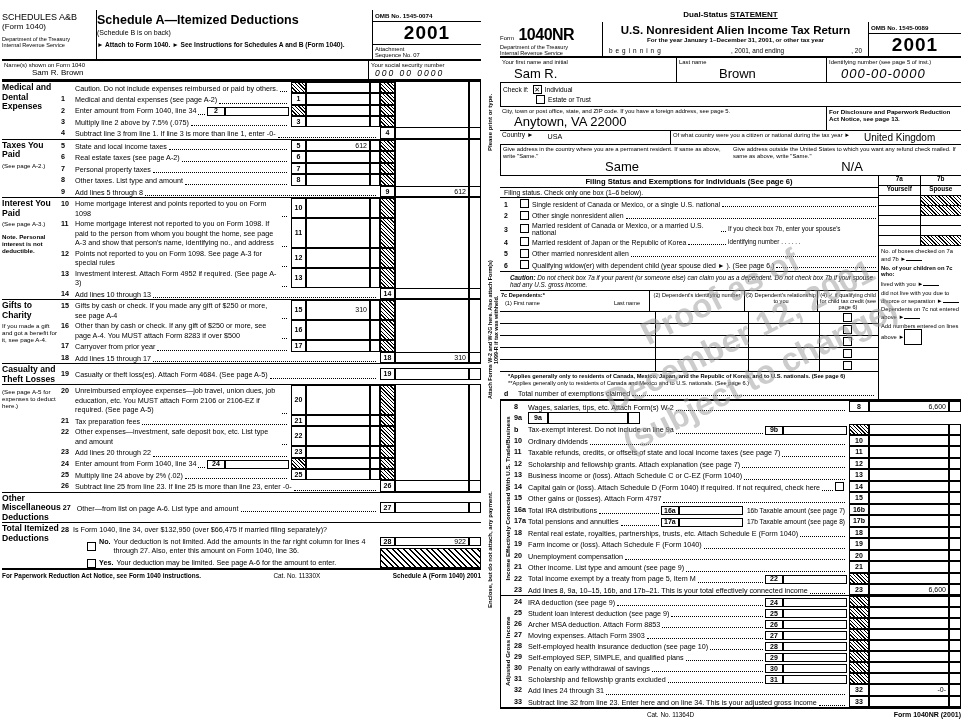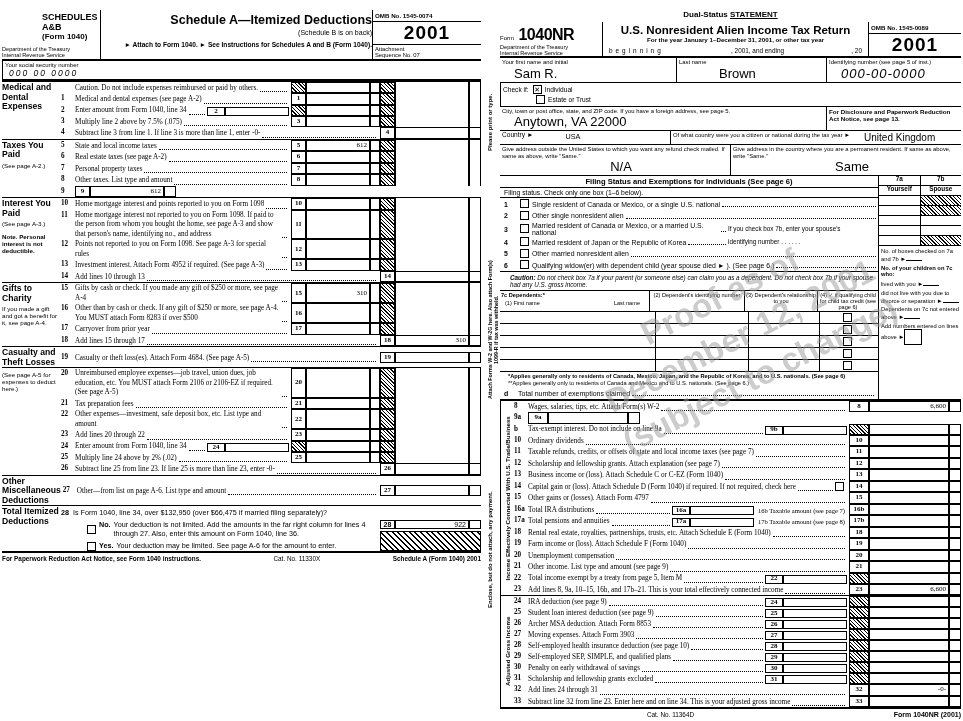--- a/index.html
+++ b/index.html
@@ -4,21 +4,21 @@
 <style>
   html,body{margin:0;padding:0;background:#fff;}
   .canvas{position:relative;width:963px;height:721px;background:#fff;overflow:hidden;
     font-family:"Liberation Sans",sans-serif;color:#000;}
   .b{font-weight:bold;} .i{font-style:italic;} .u{text-decoration:underline;}
   .page{position:absolute;top:10px;background:#fff;}
   .pageL{left:2px;width:479px;}
   .pageR{left:486px;width:475px;padding-left:14px;box-sizing:border-box;}
 
   
-  .row{display:flex;align-items:stretch;min-height:11px;font-size:7.2px;line-height:9.5px;font-family:Liberation Serif, serif;}
+  .row{display:flex;align-items:stretch;min-height:11px;font-size:7.2px;line-height:9.5px;}
   .ln{width:14px;flex:0 0 14px;font-weight:bold;padding-top:1px;}
   .txt{flex:1;display:flex;align-items:flex-end;min-width:0;padding-right:2px;}
   .t{flex:0 1 auto;padding-top:1px;}
   .t2{flex:0 0 auto;font-size:6.6px;padding:1px 2px 0 4px;}
   .lead{flex:1 1 5px;min-width:5px;border-bottom:1px dotted #000;height:7px;margin:0 2px 1px 2px;}
   .c{box-sizing:border-box;display:flex;align-items:center;font-size:7px;}
   .nbx{flex:0 0 15px;border:1px solid #000;font-weight:bold;justify-content:center;}
   .am1{flex:0 0 64px;border:1px solid #000;justify-content:flex-end;padding-right:2px;}
   .ct1{flex:0 0 10px;border:1px solid #000;}
   .am2{flex:0 0 74px;justify-content:flex-end;padding-right:2px;}
@@ -26,23 +26,23 @@
   .fill{border:1px solid #000;}
   .open{border-left:1px solid #000;border-right:1px solid #000;}
   .h{background:repeating-linear-gradient(45deg,#000 0,#000 1px,#fff 1px,#fff 2.6px);}
   .ibn{flex:0 0 18px;border:1px solid #000;font-weight:bold;justify-content:center;height:9px;align-self:flex-end;}
   .iba{flex:0 0 64px;border:1px solid #000;height:9px;align-self:flex-end;}
   .cbx{flex:0 0 auto;width:7px;height:7px;border:1px solid #000;display:inline-flex;align-items:center;justify-content:center;font-size:7px;line-height:7px;margin:0 3px 0 0;align-self:center;}
 
   
   .sa-hdr{display:flex;border-bottom:2px solid #000;}
   .sa-hdr-l{flex:0 0 92px;border-right:1.5px solid #000;padding:2px 2px 1px 0;}
-  .sa-hdr-l .big{font-size:9px;font-weight:bold;margin-left:40px;}
+  .sa-hdr-l .big{font-size:9px;font-weight:normal;}
   .tiny{font-size:5.6px;line-height:6.2px;}
-  .sa-hdr-c{flex:1;text-align:right;padding-top:3px;}
+  .sa-hdr-c{flex:1;text-align:left;padding-top:3px;}
   .sa-title{font-size:12.5px;font-weight:bold;}
   .sa-sub{font-size:7px;margin-top:2px;}
   .sa-attach{font-size:6.6px;font-weight:bold;margin-top:5px;}
   .sa-hdr-r{flex:0 0 108px;border-left:1.5px solid #000;}
   .omb{font-size:6.2px;border-bottom:1.5px solid #000;padding:2px;font-weight:bold;}
   .year{font-size:19px;font-weight:bold;text-align:center;letter-spacing:1px;}
   .attseq{font-size:5.8px;border-top:1px solid #000;padding:1px 2px;}
   .sa-name{display:flex;border-bottom:2px solid #000;}
   .sa-name .nm{flex:1;padding:1px 2px;}
   .sa-name .ss{flex:0 0 108px;border-left:1.5px solid #000;padding:1px 2px;}
@@ -142,20 +142,24 @@
       <div class="sa-hdr-r">
         <div class="omb">OMB No. 1545-0074</div>
         <div class="year">2001</div>
         <div class="attseq">
           <span>Attachment</span><br>
           <span>Sequence No. 07</span>
         </div>
       </div>
     </div>
     <div class="sa-name">
+      <div class="nm">
+        <div class="lab">Name(s) shown on Form 1040</div>
+        <div class="val">Sam R. Brown</div>
+      </div>
       <div class="ss">
         <div class="lab">Your social security number</div>
         <div class="ssv">000  00  0000</div>
       </div>
     </div>
 
     <div class="sec">
       <div class="side">
         <span class="sb">Medical and Dental Expenses</span>
       </div>
@@ -279,20 +283,24 @@
             </span>
             <span class="c nbx">8</span>
             <span class="c am1"></span>
             <span class="c ct1"></span>
             <span class="c nbx h"></span>
             <span class="c am2 open"></span>
             <span class="c ct2 open"></span>
           </div>
           <div class="row">
             <span class="ln">9</span>
+            <span class="txt">
+              <span class="t wide">Add lines 5 through 8</span>
+              <span class="lead"></span>
+            </span>
             <span class="c nbx">9</span>
             <span class="c am2 fill">612</span>
             <span class="c ct2 fill"></span>
           </div>
         </div>
     </div>
     <div class="sec">
       <div class="side">
         <span class="sb">Interest You Paid</span>
         <span class="sn">(See page A-3.)</span>
@@ -644,37 +652,37 @@
       </div>
     </div>
     <div class="gridrow">
       <div class="cell" style="flex:1">
         <div class="lab">City, town or post office, state, and ZIP code. If you have a foreign address, see page 5.</div>
         <div class="val">Anytown, VA 22000</div>
       </div>
       <div class="cell vr b" style="flex:0 0 135px;font-size:6.2px">For Disclosure and Paperwork Reduction Act Notice, see page 13.</div>
     </div>
     <div class="gridrow">
-      <div class="cell" style="flex:0 0 170px;display:flex;gap:32px">
+      <div class="cell" style="flex:0 0 170px;display:flex;gap:14px">
         <span class="lab" style="font-size:6.6px">Country ►</span>
         <span style="font-size:7.2px">USA</span>
       </div>
       <div class="cell vr" style="flex:1;display:flex;gap:14px">
         <span class="lab" style="font-size:5.9px">Of what country were you a citizen or national during the tax year ►</span>
         <span style="font-size:10px">United Kingdom</span>
       </div>
     </div>
     <div class="gridrow">
+      <div class="cell vr" style="flex:1">
+        <div class="lab">Give address in the country where you are a permanent resident. If same as above, write "Same."</div>
+        <div class="val" style="text-align:center">Same</div>
+      </div>
       <div class="cell" style="flex:1">
         <div class="lab">Give address outside the United States to which you want any refund check mailed. If same as above, write "Same."</div>
         <div class="val" style="text-align:center">N/A</div>
-      </div>
-      <div class="cell vr" style="flex:1">
-        <div class="lab">Give address in the country where you are a permanent resident. If same as above, write "Same."</div>
-        <div class="val" style="text-align:center">Same</div>
       </div>
     </div>
 
     <div class="fdwrap">
       <div class="fdmain">
         <div class="fil-title b">Filing Status and Exemptions for Individuals (See page 6)</div>
         <div class="fil-sub">Filing status. Check only one box (1–6 below).</div>
         <div>
             <div class="fs-row">
               <span class="ln">1</span>

